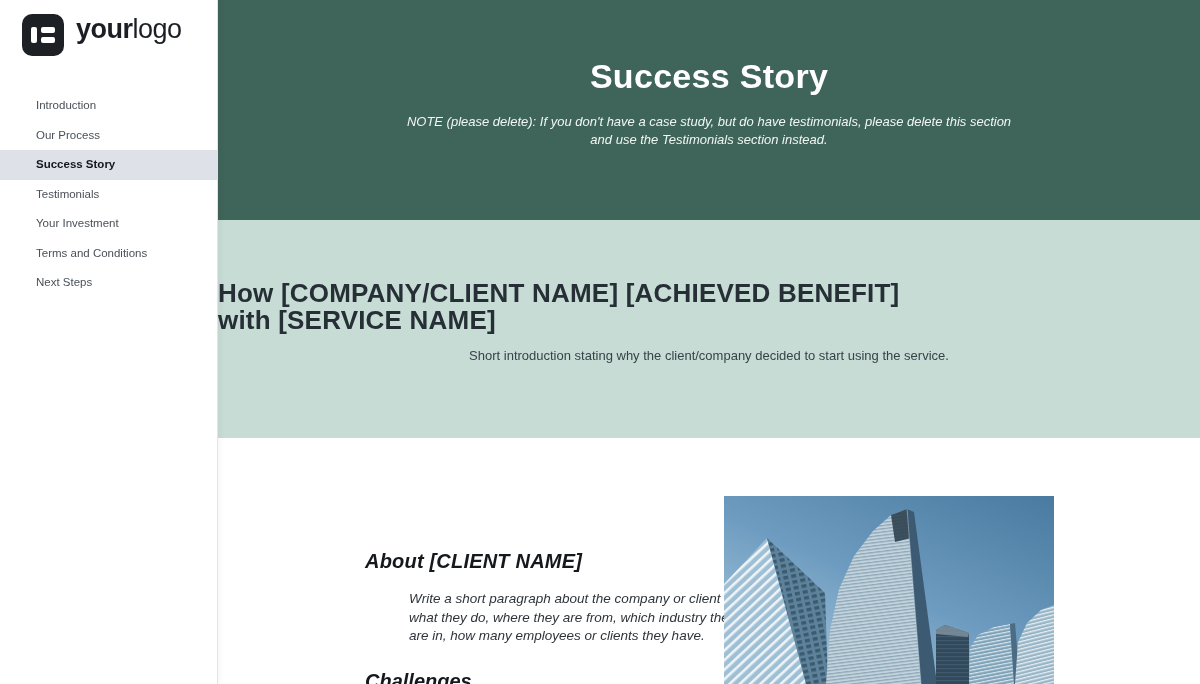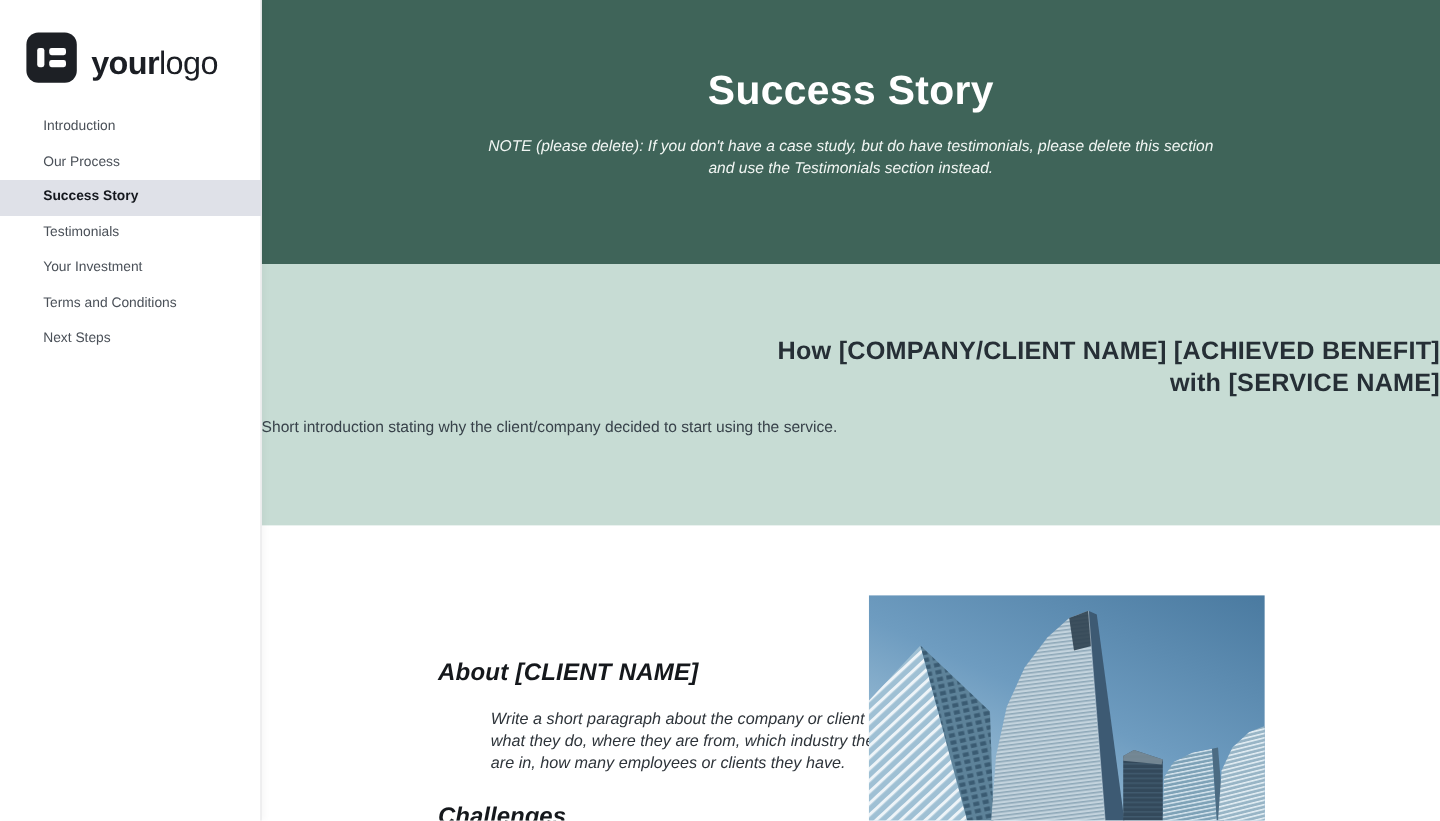--- a/index.html
+++ b/index.html
@@ -3,21 +3,21 @@
 <meta charset="utf-8">
 <style>
   * { margin:0; padding:0; box-sizing:border-box; }
   html,body { width:1200px; height:684px; overflow:hidden; background:#fff;
               font-family:"Liberation Sans", sans-serif; }
   .page { position:relative; width:1200px; height:684px; background:#fff; }
 
   
   .sidebar { position:absolute; left:0; top:0; width:218px; height:684px; background:#fff;
              border-right:1px solid #e4e4e6; box-shadow:2px 0 6px rgba(0,0,0,.04); z-index:5; }
-  .logo { position:absolute; left:22px; top:27px; display:flex; align-items:flex-end; gap:12px; }
+  .logo { position:absolute; left:22px; top:14px; display:flex; align-items:flex-start; gap:12px; }
   .logo-icon { width:42px; height:42px; background:var(--logo_bg,#1d2025); border-radius:10px; position:relative; flex:0 0 auto; }
   .logo-icon .bar-v  { position:absolute; left:9px;  top:13px; width:6px;  height:16px; background:#fff; border-radius:2px; }
   .logo-icon .bar-h1 { position:absolute; left:19px; top:13px; width:14px; height:6px;  background:#fff; border-radius:2px; }
   .logo-icon .bar-h2 { position:absolute; left:19px; top:23px; width:14px; height:6px;  background:#fff; border-radius:2px; }
   .logo-text { font-size:27px; color:#1b1e24; letter-spacing:-0.5px; white-space:nowrap; }
   .logo-text .bold { font-weight:700; }
   .logo-text .light { font-weight:400; }
 
   .nav { position:absolute; top:91px; left:0; width:218px; }
   .nav-item { height:29.5px; line-height:29.5px; padding-left:36px; font-size:11.5px;
@@ -28,23 +28,23 @@
   .section-header { position:absolute; left:218px; top:0; width:982px; height:220px;
                     background:var(--header_bg,#3f6459); }
   .page-title { position:absolute; top:57px; left:0; width:100%; text-align:center;
                 color:#ffffff; font-size:34px; font-weight:700; letter-spacing:.3px; }
   .header-note { position:absolute; top:113px; left:0; width:100%; text-align:center;
                  color:#f1f6f3; font-style:italic; font-size:13px; line-height:18px; }
 
   
   .section-hero { position:absolute; left:218px; top:220px; width:982px; height:218px;
                   background:var(--hero_bg,#c7dcd4); }
-  .hero-heading { position:absolute; top:60px; left:0; width:100%; text-align:right;
-                  font-size:21px; font-weight:700; color:#262f36; line-height:26.5px; letter-spacing:.2px; }
-  .hero-sub { position:absolute; top:128px; left:0; width:100%; text-align:left;
+  .hero-heading { position:absolute; top:60px; left:0; width:100%; text-align:left;
+                  font-size:26px; font-weight:700; color:#262f36; line-height:26.5px; letter-spacing:.2px; }
+  .hero-sub { position:absolute; top:128px; left:0; width:100%; text-align:center;
               font-size:13px; color:#38424a; }
 
   
   .section-body { position:absolute; left:218px; top:438px; width:982px; height:246px; background:#fff; overflow:hidden;font-style:italic; }
   .about-heading { position:absolute; left:147px; top:112px; font-size:20px; font-weight:700;
                    color:#15181c; letter-spacing:.2px; }
   .about-para { position:absolute; left:147px; top:152px; width:342px; font-size:13.5px;
                 line-height:18.5px; color:#2e343a;margin-left:44px; }
   .challenges-heading { position:absolute; left:147px; top:232px; font-size:20px; font-weight:700; color:#15181c; }
   .photo { position:absolute; left:506px; top:58px; width:330px; height:188px; display:block; }

